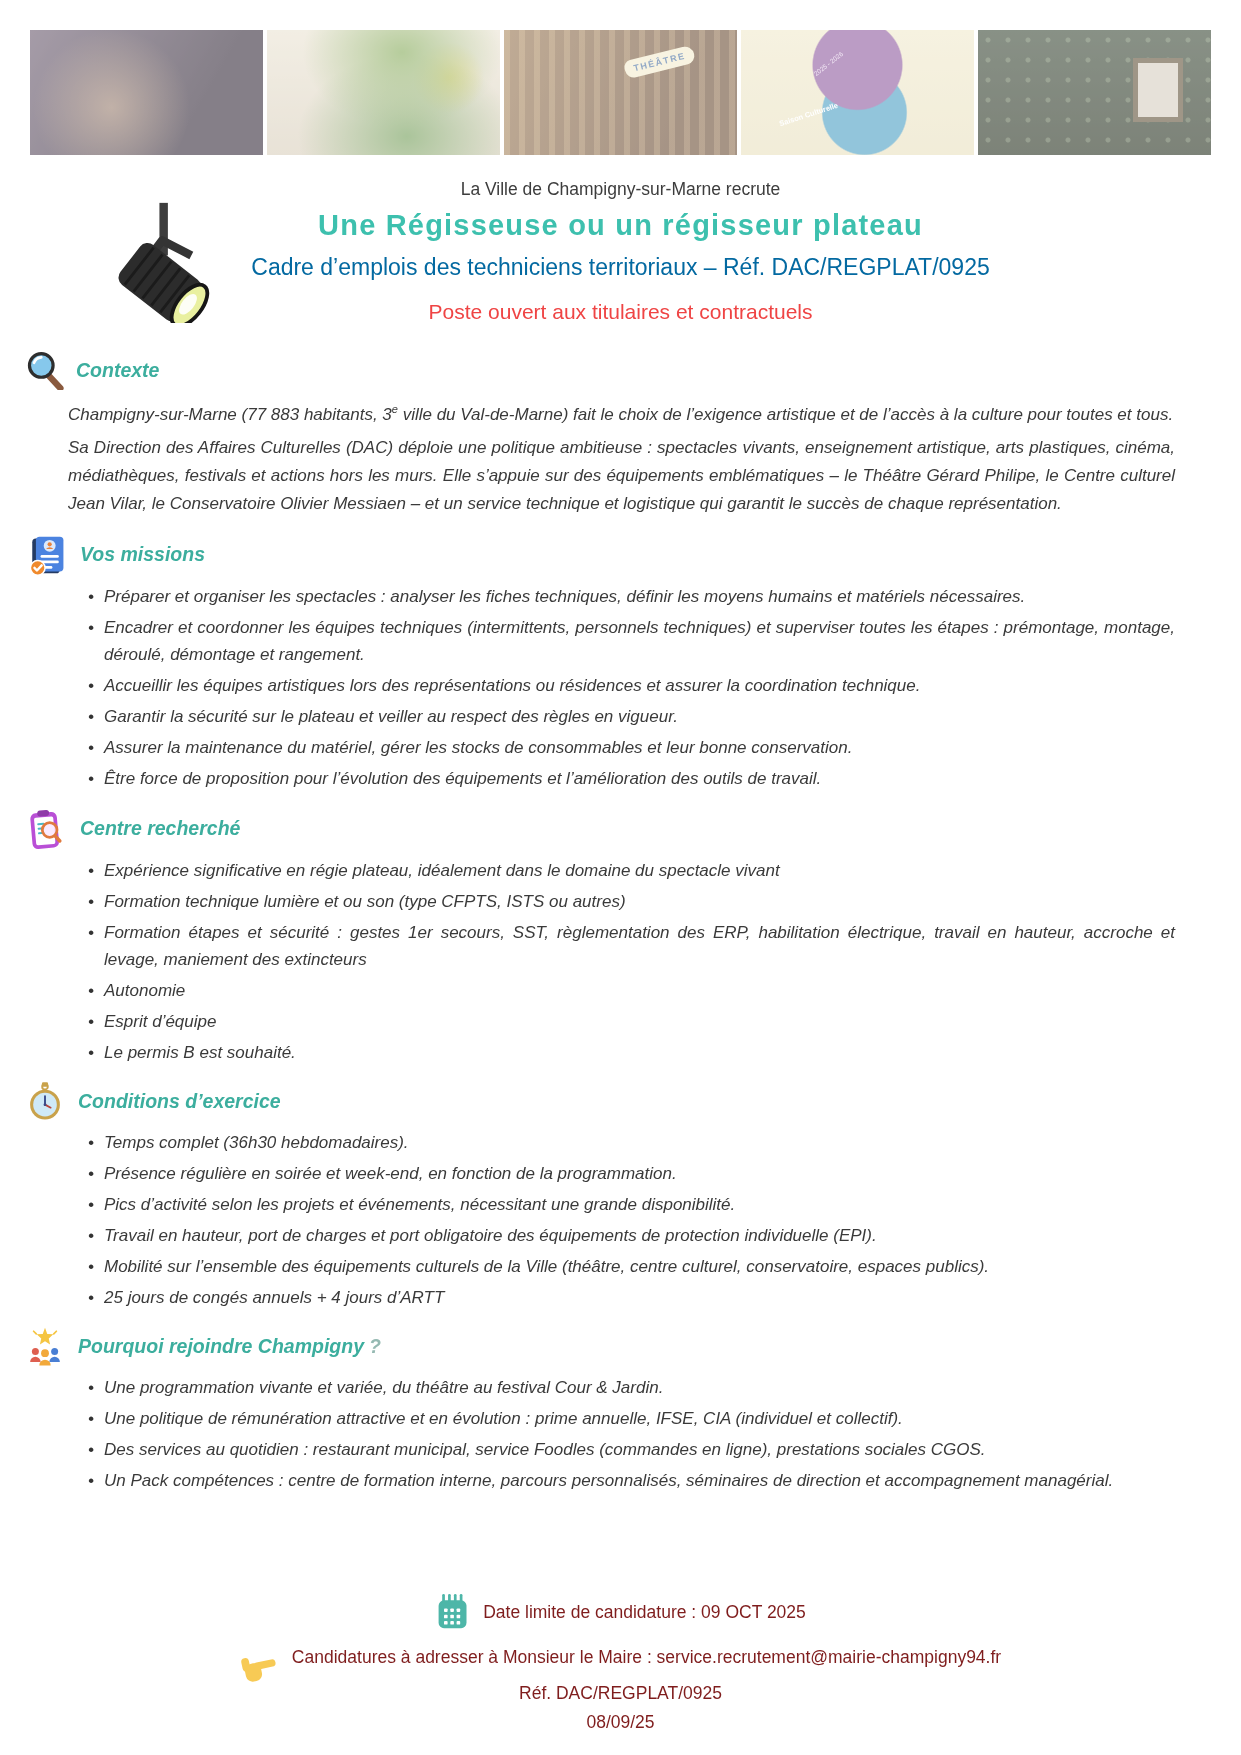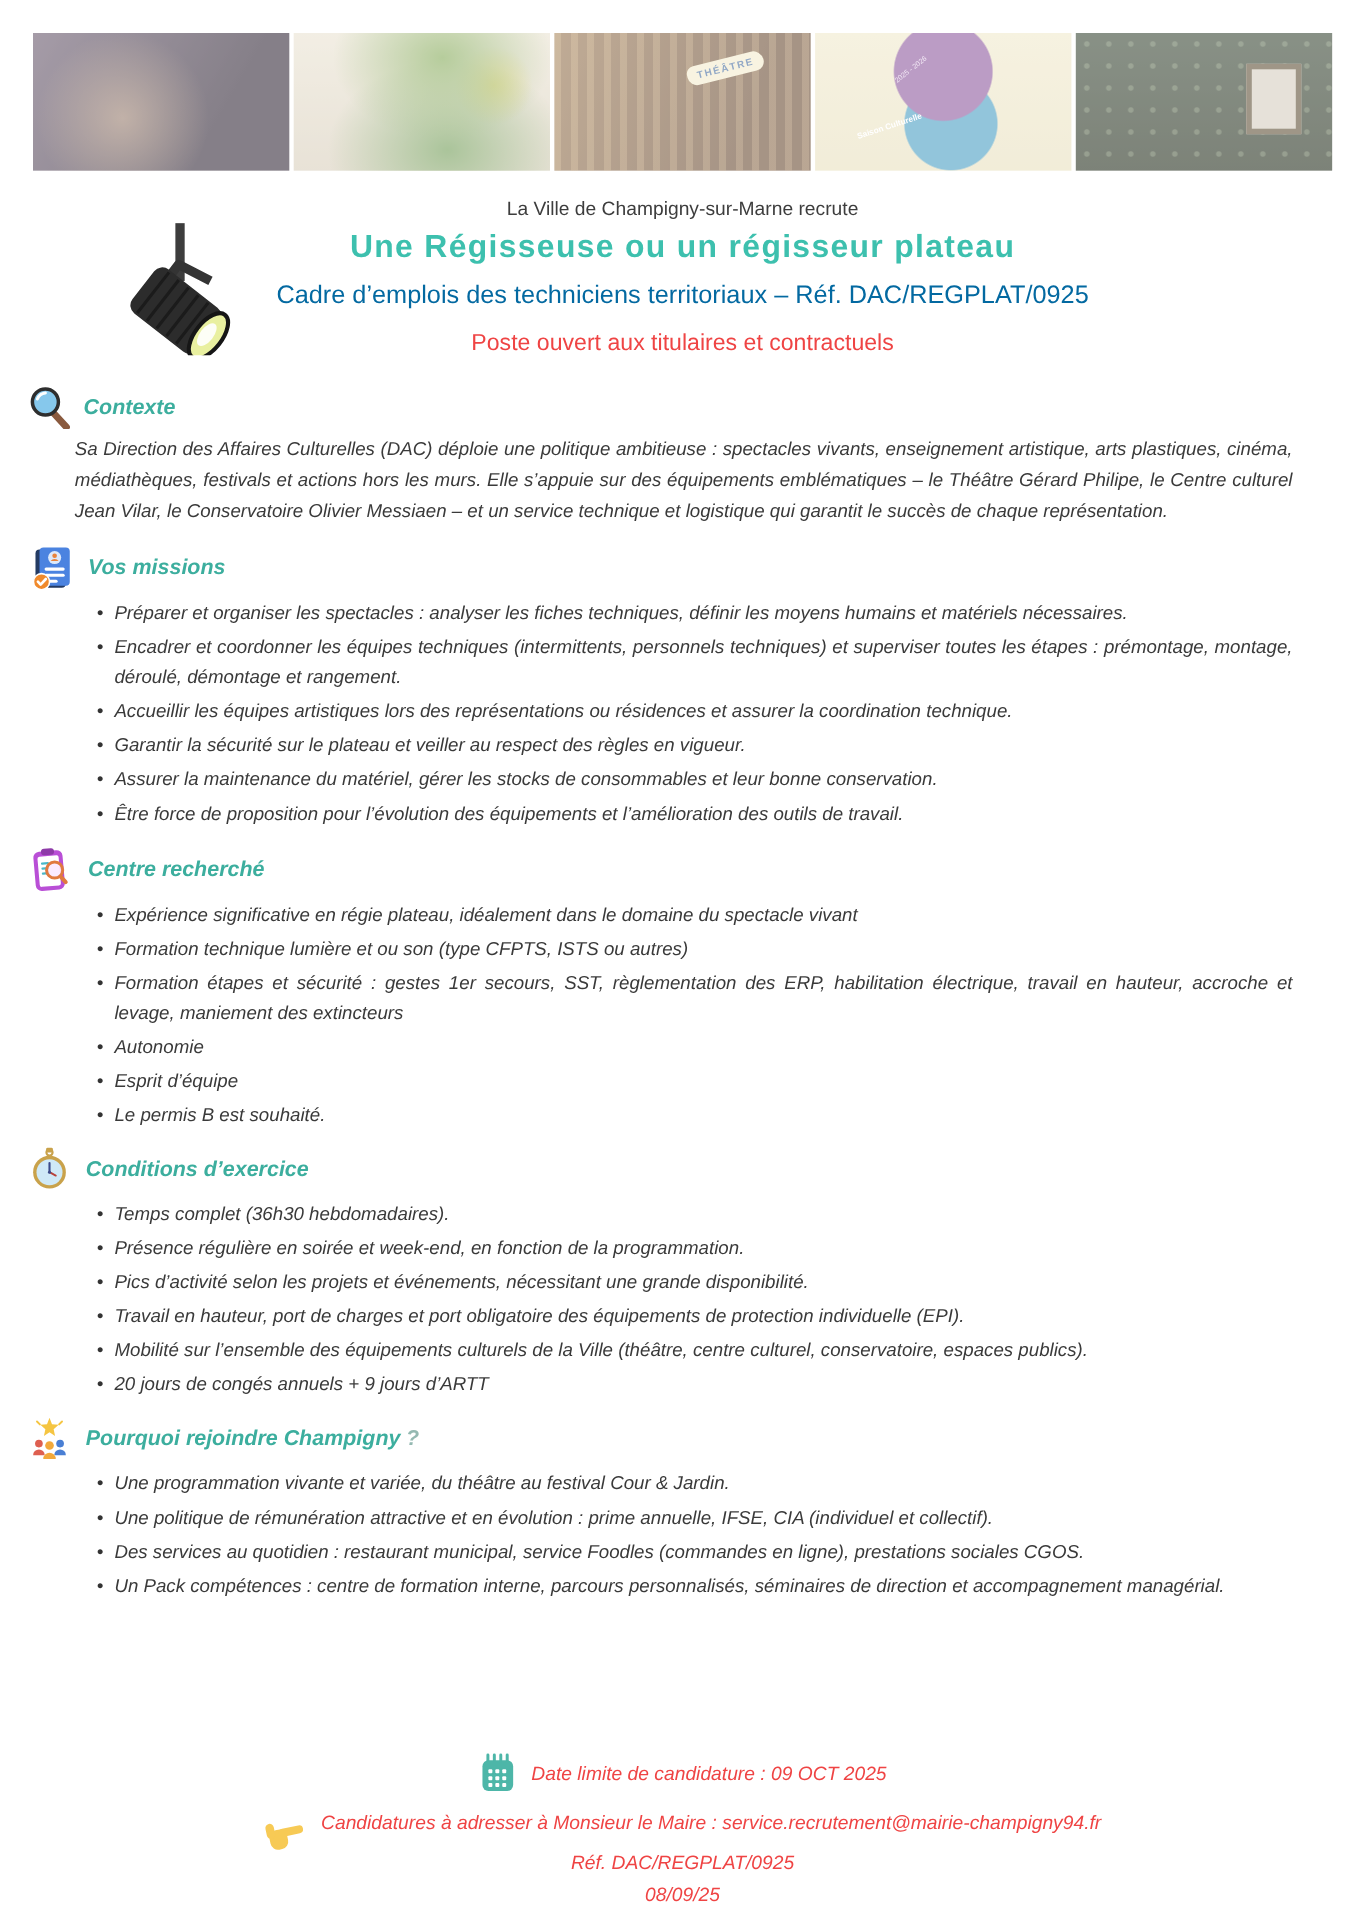--- a/index.html
+++ b/index.html
@@ -34,21 +34,21 @@
   .section-title{font-size:19.5px;font-weight:bold;color:#3cae9e;}
   .section-title .suffix{color:#95b9b2;font-weight:bold;margin-left:5px;}
   .section-body{margin:4px 66px 0 68px;font-size:17px;line-height:27px;}
   .section-body p{margin:5px 0;text-align:justify;line-height:28px;}
   sup{font-size:11px;vertical-align:super;}
   ul.bullets{list-style:none;margin:6px 0 0;padding:0 0 0 20px;}
   ul.bullets li{position:relative;padding-left:16px;margin:4px 0;text-align:justify;}
   ul.bullets li::before{content:"\2022";position:absolute;left:0;top:0;color:#333;}
 
   
-  .footer{position:absolute;left:0;right:0;bottom:14px;text-align:center;font-size:17.5px;color:#ef4444;font-style:italic;}
+  .footer{position:absolute;left:0;right:0;bottom:14px;text-align:center;font-size:17.5px;color:#7f1d1d;}
   .f-line{margin:7px 0;display:flex;justify-content:center;align-items:center;gap:12px;}
   .f-plain{margin:8px 0;}
   .icon-box{display:inline-flex;align-items:center;}
 </style>
 </head>
 <body>
 
 <div class="page">
 
   <div class="banner">
@@ -98,20 +98,21 @@
         <span class="icon-box">
           <svg viewBox="0 0 44 44" width="40" height="40">
             <line x1="28" y1="29" x2="40" y2="42" stroke="#8a5a3e" stroke-width="7" stroke-linecap="round"></line>
             <circle cx="19" cy="17" r="13" fill="#86c8ec" stroke="#2e2e2e" stroke-width="3.5"></circle>
             <path d="M11 14 a9.5 9.5 0 0 1 8 -6" stroke="#ffffff" stroke-width="3" fill="none" stroke-linecap="round"></path>
           </svg>
         </span>
         <span class="section-title">Contexte</span>
       </div>
       <div class="section-body">
+        <p><span>Champigny-sur-Marne (77 883 habitants, 3</span><sup>e</sup><span> ville du Val-de-Marne) fait le choix de l’exigence artistique et de l’accès à la culture pour toutes et tous.</span></p>
         <p>Sa Direction des Affaires Culturelles (DAC) déploie une politique ambitieuse : spectacles vivants, enseignement artistique, arts plastiques, cinéma, médiathèques, festivals et actions hors les murs. Elle s’appuie sur des équipements emblématiques – le Théâtre Gérard Philipe, le Centre culturel Jean Vilar, le Conservatoire Olivier Messiaen – et un service technique et logistique qui garantit le succès de chaque représentation.</p>
       </div>
     </div>
 
     <div class="section">
       <div class="section-head">
         <span class="icon-box">
           <svg viewBox="0 0 48 48" width="44" height="44">
             <rect x="9" y="6" width="30" height="38" rx="4" fill="#243b63"></rect>
             <rect x="13" y="4" width="30" height="38" rx="4" fill="#4b83e0"></rect>
@@ -184,21 +185,21 @@
         </span>
         <span class="section-title">Conditions d’exercice</span>
       </div>
       <div class="section-body">
         <ul class="bullets">
             <li>Temps complet (36h30 hebdomadaires).</li>
             <li>Présence régulière en soirée et week-end, en fonction de la programmation.</li>
             <li>Pics d’activité selon les projets et événements, nécessitant une grande disponibilité.</li>
             <li>Travail en hauteur, port de charges et port obligatoire des équipements de protection individuelle (EPI).</li>
             <li>Mobilité sur l’ensemble des équipements culturels de la Ville (théâtre, centre culturel, conservatoire, espaces publics).</li>
-            <li>20 jours de congés annuels + 9 jours d’ARTT</li>
+            <li>25 jours de congés annuels + 4 jours d’ARTT</li>
           </ul>
       </div>
     </div>
 
     <div class="section">
       <div class="section-head">
         <span class="icon-box">
           <svg viewBox="0 0 48 48" width="42" height="42">
             <polygon points="24,2 26.6,9 33.5,9.5 28.3,14.2 29.8,21 24,17.3 18.2,21 19.7,14.2 14.5,9.5 21.4,9" fill="#f5c542"></polygon>
             <line x1="11" y1="6" x2="14" y2="9" stroke="#f5c542" stroke-width="2" stroke-linecap="round"></line>

